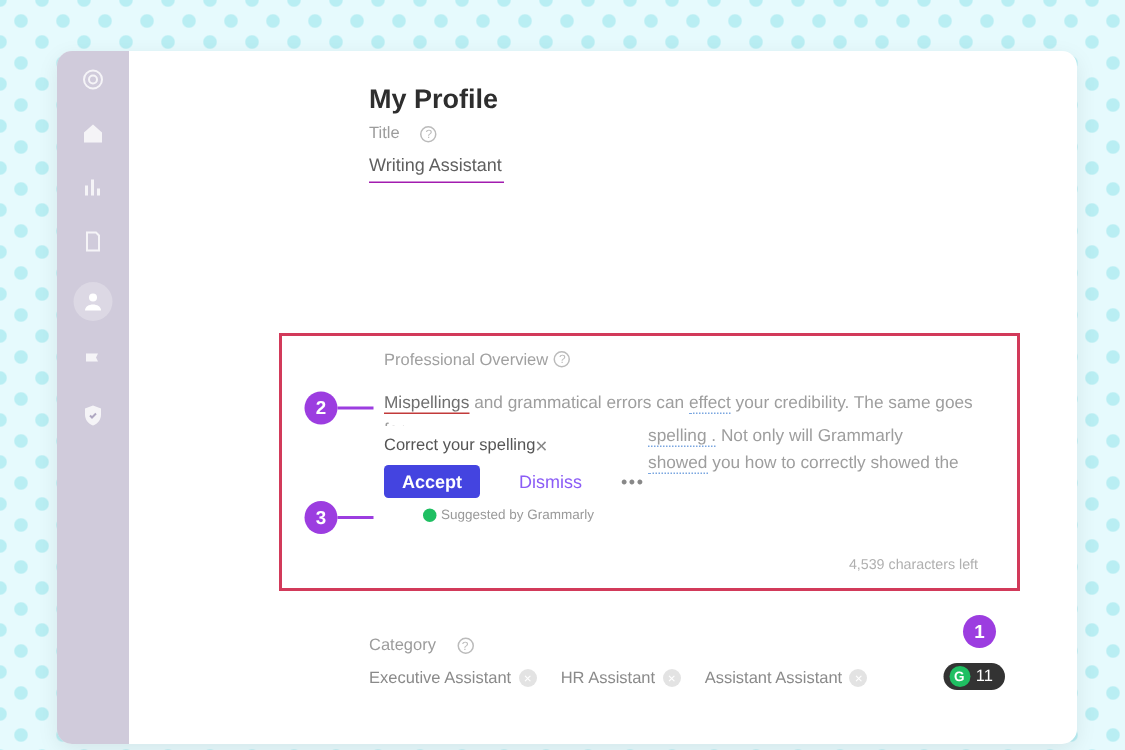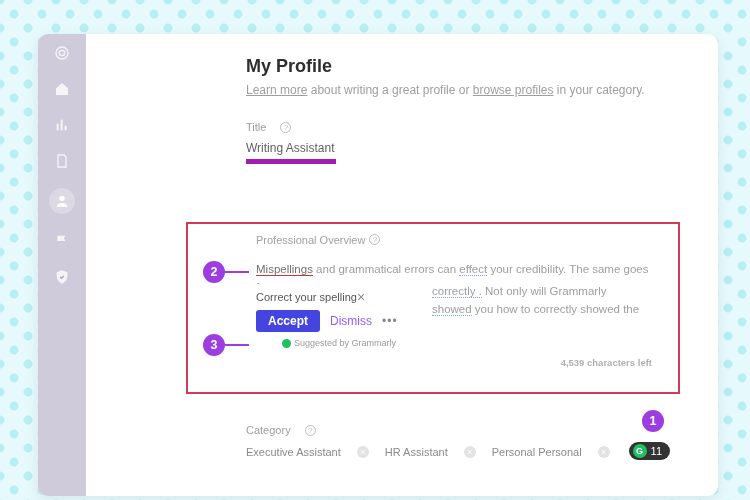--- a/index.html
+++ b/index.html
@@ -37,21 +37,21 @@
     position: absolute; left: 48px; right: 0; top: 0; bottom: 0;
     padding: 22px 40px 10px 160px;
     color: #606060;
     font-size: 12px;
   }
   .page-title { font-size: 18px; font-weight: 700; color: #2e2e2e; margin-bottom: 6px; }
   .subtitle-line { color: #9e9e9e; margin-bottom: 24px; }
   .subtitle-line .link { color: #9e9e9e; text-decoration: underline; cursor: pointer; }
   .field-label { font-size: 11px; color: #9c9c9c; margin-bottom: 6px; display:flex; align-items:center; gap:14px; }
   .qmark { width: 11px; height: 11px; border: 1px solid #bbb; border-radius: 50%; display:inline-flex; align-items:center; justify-content:center; font-size:8px; color:#bbb; }
-  .title-value { color:#5f5f5f; border-bottom: 5px solid #a21caf; padding: 2px 0 4px; width: 90px; margin-bottom: 22px; }
+  .title-value { color:#5f5f5f; border-bottom: 1px solid #a21caf; padding: 2px 0 4px; width: 90px; margin-bottom: 22px; }
   .overview-box {
     position: absolute;
     left: 148px; top: 188px;
     width: 494px; height: 172px;
     border: 2px solid #d23a5a;
     background: transparent;
     padding: 10px 18px 8px 68px;
   }
   .overview-label { font-size: 11px; color: #a0a0a0; display:flex; gap:4px; margin-bottom: 14px; }
   .overview-text { color: #9e9e9e; line-height: 1.6; font-size: 11.5px; }
@@ -63,33 +63,33 @@
     width: 180px;
     background: #fff;
     padding: 6px 8px 6px 6px;
     font-size: 11px;
   }
   .popup-row1 { display:flex; align-items:center; color:#555; margin-bottom: 6px; }
   .popup-close { font-size: 14px; color:#888; cursor:pointer; line-height:1; }
   .popup-sugg { margin-bottom: 8px; font-weight:700; font-size: 12px; }
   .popup-sugg .bad { color:#c23a3a; text-decoration: line-through; }
   .popup-sugg .good { color:#248a4a; }
-  .popup-actions { display:flex; align-items:center; gap:10px; margin-bottom: 6px;}
+  .popup-actions { display:flex; align-items:center; gap:26px; margin-bottom: 6px;}
   .accept-btn { background:#4444e0; color:#fff; border:none; border-radius:3px; padding:4px 12px; font-size:12px; font-weight:600; cursor:pointer;}
   .dismiss-btn { background:none; border:none; color:#8b5cf6; font-size:12px; cursor:pointer; }
   .more-dots { color:#888; letter-spacing: 1px; font-size:12px; cursor:pointer; }
   .by-gram { font-size: 9px; color:#9a9a9a; display:flex; align-items:flex-end; gap:3px; justify-content:center; margin-top:2px;}
   .by-gram .g-dot { width:9px; height:9px; border-radius:50%; background:#1fbf62; display:inline-block; position:relative;}
   .text-frag { position:absolute; left:394px; width:236px; color:#9e9e9e; font-size:11.5px; line-height:1.6; }
   .frag1 { top: 248px; }
   .frag2 { top: 298px; }
-  .charcount { position:absolute; right: 26px; bottom: 24px; font-size: 9.5px; color:#b0b0b0;font-weight:bold; }
+  .charcount { position:absolute; right: 26px; bottom: 10px; font-size: 9.5px; color:#b0b0b0; }
   .category-block { position:absolute; left: 208px; top: 390px; }
   .chips { margin-top: 10px; display:flex; gap:16px; }
-  .chip { display:flex; align-items:center; gap:16px; color:#8a8a8a; font-size:11px; }
+  .chip { display:flex; align-items:center; gap:5px; color:#8a8a8a; font-size:11px; }
   .chip-close { width:12px; height:12px; border-radius:50%; background:#e3e3e3; color:#fff; font-size:9px; display:flex; align-items:center; justify-content:center; cursor:pointer;}
   .callout { position:absolute; display:flex; align-items:center; pointer-events:none; }
   .callout .num { width:22px; height:22px; border-radius:50%; background:#9c3de0; color:#fff; font-weight:700; font-size:12.5px; display:flex; align-items:center; justify-content:center; box-shadow:0 0 0 2.5px #fff; }
   .callout .line { height:1.5px; background:#9c3de0; }
   .c2 { left: 165px; top: 227px; } .c2 .line { width: 30px; }
   .c3 { left: 165px; top: 300px; } .c3 .line { width: 30px; }
   .c1 { position:absolute; right: 54px; bottom: 64px; }
   .c1 .num { width:22px; height:22px; }
   .gram-badge {
     position:absolute; right: 48px; bottom: 36px;
@@ -142,44 +142,41 @@
     <div class="nav-icon">
         <svg viewBox="0 0 24 24">
           <path d="M12 2l8 3v6c0 5-3 9-8 11-5-2-8-6-8-11V5z"></path>
           <path d="M9 12l2 2 4-4" fill="none" stroke="#a9a0bd" stroke-width="2"></path>
         </svg>
       </div>
   </div>
 
   <div class="content">
     <div class="page-title">My Profile</div>
-    <div class="subtitle-line">
-      <span class="link">Learn more</span><span> about writing a great profile or </span><span class="link">browse profiles</span><span> in your category.</span>
-    </div>
 
     <div class="field-label">
       <span>Title</span>
       <span class="qmark">?</span>
     </div>
     <div class="title-value">Writing Assistant</div>
   </div>
 
   <div class="overview-box">
     <div class="overview-label">
       <span>Professional Overview</span>
       <span class="qmark">?</span>
     </div>
     <div class="overview-text">
       <span class="u-err">Mispellings</span><span> and grammatical errors can </span><span class="u-lite">effect</span><span> your credibility. The same goes for </span>
     </div>
     <div class="charcount">4,539 characters left</div>
   </div>
 
   <div class="text-frag frag1">
-    <span class="u-lite">correctly .</span><span> Not only will Grammarly</span><br>
+    <span class="u-lite">spelling .</span><span> Not only will Grammarly</span><br>
     <span class="u-lite">showed</span><span> you how to correctly showed the</span>
   </div>
   <div class="text-frag frag2">
     <br>
   </div>
 
   <div class="popup">
     <div class="popup-row1">
       <span>Correct your spelling</span>
       <span class="popup-close">×</span>
@@ -203,21 +200,21 @@
     <div class="chips">
       <div class="chip">
           <span>Executive Assistant</span>
           <span class="chip-close">×</span>
         </div>
       <div class="chip">
           <span>HR Assistant</span>
           <span class="chip-close">×</span>
         </div>
       <div class="chip">
-          <span>Personal Personal</span>
+          <span>Assistant Assistant</span>
           <span class="chip-close">×</span>
         </div>
     </div>
   </div>
 
   <div class="callout c2">
       <div class="num">2</div>
       <div class="line" style="width:24px"></div>
     </div>
   <div class="callout c3">

